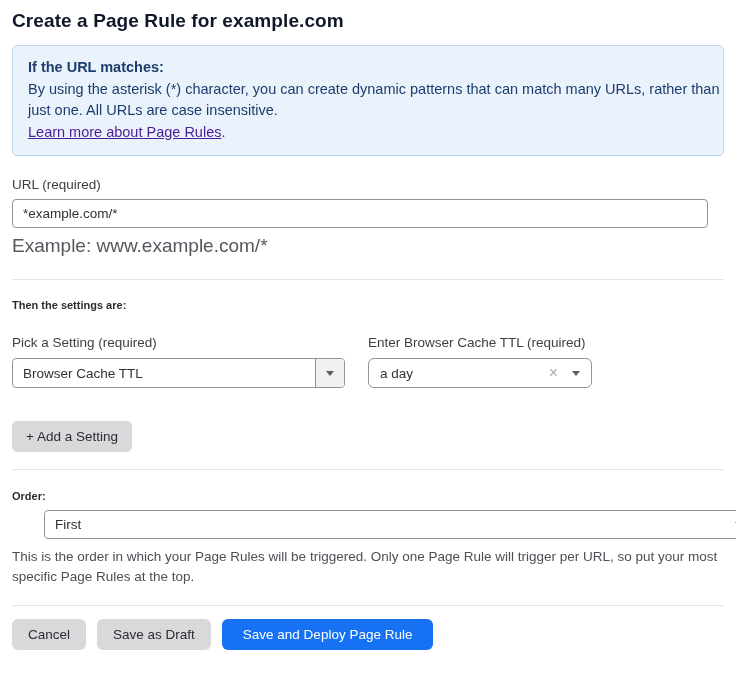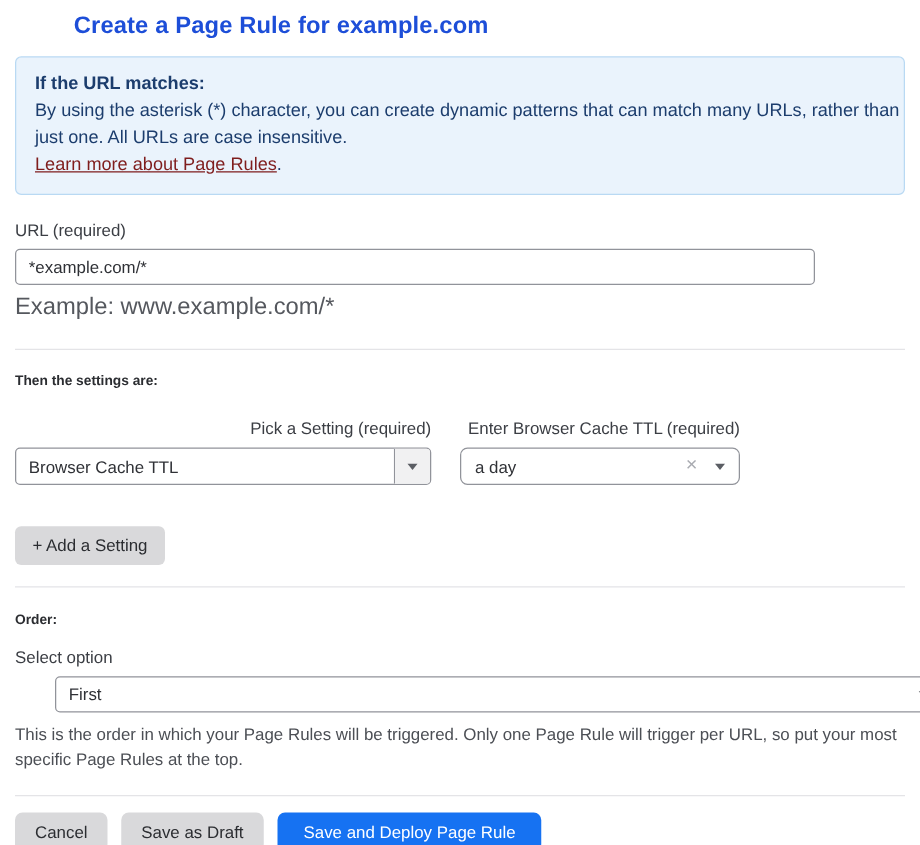--- a/index.html
+++ b/index.html
@@ -9,53 +9,52 @@
     height: 676px;
     font-family: "Liberation Sans", sans-serif;
     color: #2f3136;
     overflow: hidden;
   }
   .container { padding: 10px 12px 0 12px; }
 
   .page-title {
     font-size: 19px;
     font-weight: 700;
-    color: #1d4ed8;
+    color: #0f172a;
     letter-spacing: 0.1px;
-    margin-left: 47px;
   }
 
   
   .info-box {
     margin-top: 13px;
     background: #eaf3fc;
     border: 1px solid #b9d9f3;
     border-radius: 5px;
     padding: 11px 1px 12px 15px;
     font-size: 14.5px;
     line-height: 21.5px;
     color: #1c3d6d;
   }
   .info-box .info-heading { font-weight: 700; }
   .info-box a.info-link {
-    color: #7f1d1d;
+    color: #4c1d95;
     text-decoration: underline;
     cursor: pointer;
   }
 
   
   .field-label {
     margin-top: 21px;
     font-size: 13.5px;
     color: #3b3e44;
   }
   .text-input {
     display: block;
     margin-top: 7px;
-    width: 640px;
+    width: 696px;
     height: 29px;
     border: 1px solid #91939a;
     border-radius: 4px;
     padding: 0 10px;
     font-family: "Liberation Sans", sans-serif;
     font-size: 13.5px;
     color: #2f3136;
     background: #ffffff;
     outline: none;
   }
@@ -81,21 +80,20 @@
 
   
   .settings-row {
     margin-top: 24px;
     display: flex;
     gap: 23px;
   }
   .settings-col .col-label {
     font-size: 13.5px;
     color: #3b3e44;
-    text-align: right;
   }
   .dropdown {
     margin-top: 8px;
     height: 30px;
     border: 1px solid #91939a;
     background: #ffffff;
     display: flex;
     align-items: center;
     cursor: pointer;
     font-size: 13.5px;
@@ -241,21 +239,20 @@
       </div>
     </div>
   </div>
 
   <button class="add-setting-btn">+ Add a Setting</button>
 
   <hr class="divider order-divider">
 
   <div class="section-heading order-heading">Order:</div>
 
-  <div class="field-label order-label">Select option</div>
   <div class="order-select">
     <span class="dropdown-value">First</span>
     <span class="caret-down"></span>
   </div>
   <div class="order-helper">This is the order in which your Page Rules will be triggered. Only one Page Rule will trigger per URL, so put your most specific Page Rules at the top.</div>
 
   <hr class="divider footer-divider">
 
   <div class="footer">
     <button class="btn btn-gray">Cancel</button>

